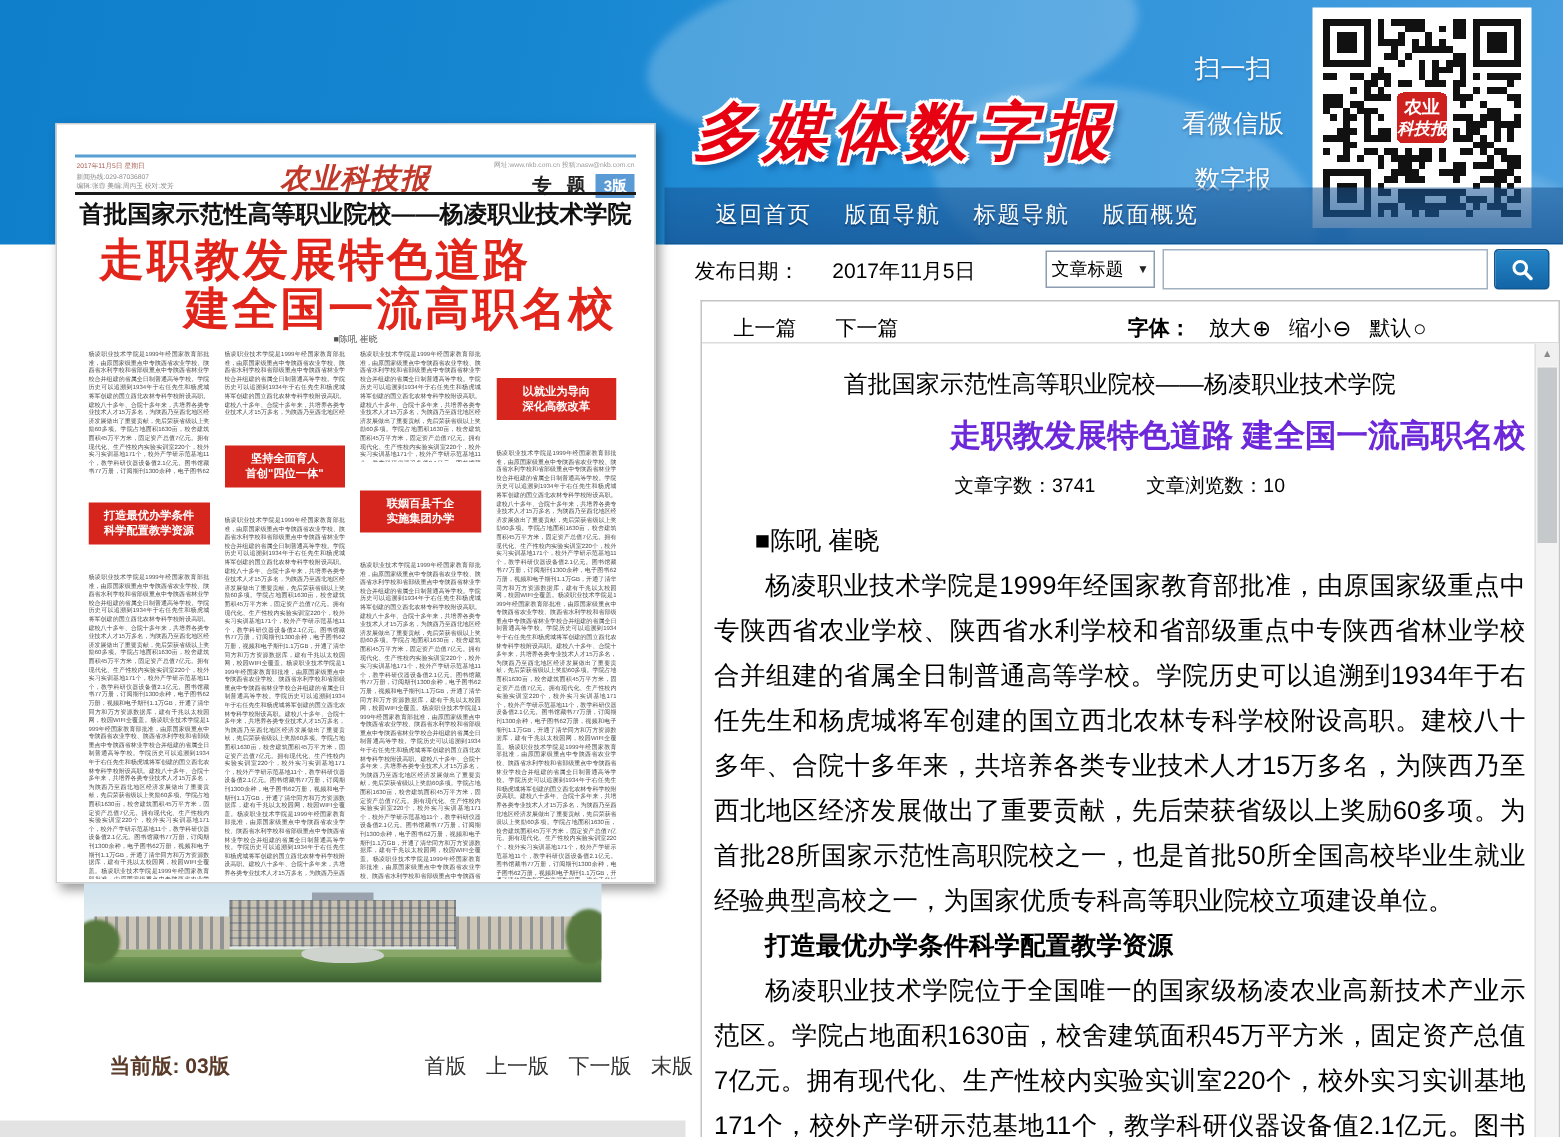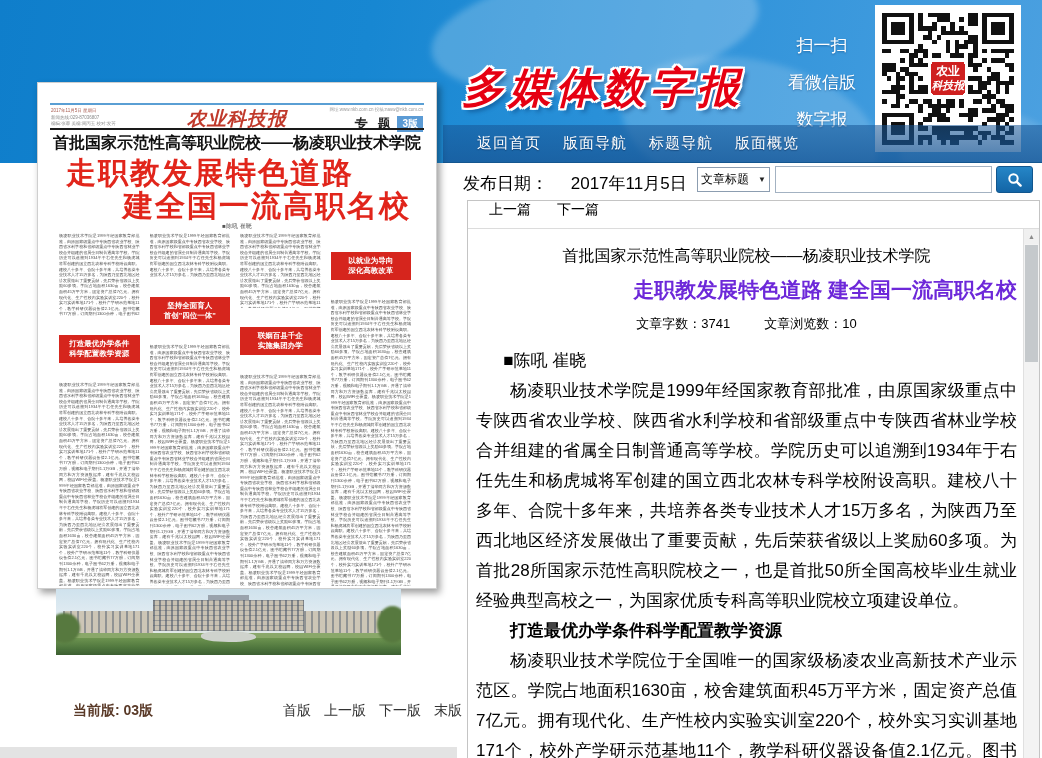--- a/index.html
+++ b/index.html
@@ -72,34 +72,34 @@
   .ph-stone { position:absolute; left:42%; bottom:20%; width:16%; height:16%; background:#cfd3cd; border-radius:40% 55% 45% 50%; }
   .ph-tree { position:absolute; bottom:18%; width:9%; height:46%; background:#57793f; border-radius:50%; filter:blur(1px); }
   .ph-tree.t1 { left:-2%; } .ph-tree.t2 { right:-2%; height:56%; }
 
   .cur-page { position:absolute; left:37px; top:702px; font-size:14px; font-weight:bold; color:#5a3a28;margin-left:36px; }
   .page-nav { position:absolute; left:283px; top:702px; width:154px; display:flex; gap:13px; font-size:14px; color:#333; }
   .page-nav span { cursor:pointer; white-space:nowrap; }
   .left-footer { position:absolute; left:0; top:747px; width:457px; height:11px; background:#e3e3e3; }
 
   
-  .date-row { position:absolute; left:463px; top:172px; font-size:17px; color:#000; }
+  .date-row { position:absolute; left:463px; top:172px; font-size:14px; color:#000; }
   .date-row .lbl { margin-right:18px; }
   .sel { position:absolute; left:697px; top:167px; width:73px; height:25px; background:#fff; border:1px solid #8c9db0;
     display:flex; align-items:center; justify-content:space-between; padding:0 3px; font-size:12px; color:#000; cursor:pointer; }
   .sel .arr { font-size:8px; color:#222; }
   .search-input { position:absolute; left:775px; top:166px; width:217px; height:27px; border:1px solid #a3b2c2;
     background:#fff; font-size:13px; padding:0 6px; outline:none; }
   .search-btn { position:absolute; left:996px; top:166px; width:37px; height:27px; border:1px solid #11568e; border-radius:3px;
     background:linear-gradient(180deg,#2586c7,#1365a6); display:flex; align-items:center; justify-content:center; cursor:pointer; }
 
   .article-box { position:absolute; left:467px; top:200px; width:573px; height:558px;
     border:1px solid #c4c4c4; border-bottom:0; background:#fff; }
   .art-header { position:absolute; left:0; right:0; top:0; height:28px; border-bottom:1px solid #dcdcdc;
-    display:flex; align-items:flex-start; font-size:14px; color:#000; }
+    display:flex; align-items:flex-end; font-size:14px; color:#000; }
   .art-header .l { display:flex; gap:26px; margin-left:21px; }
   .art-header .l span { cursor:pointer; }
   .art-header .r { margin-left:auto; margin-right:88px; display:flex; align-items:center; gap:12px; }
   .font-lbl { font-weight:bold; }
   .fctl { cursor:pointer; display:flex; align-items:center; gap:1px; }
   .fctl .ic { font-size:15px; line-height:1; }
 
   .scrollbar { position:absolute; right:0; top:28px; bottom:0; width:16px; background:#f3f3f3; border-left:1px solid #e0e0e0; }
   .sb-up { position:absolute; top:0; left:0; right:0; height:15px; display:flex; align-items:center; justify-content:center;
     color:#8a8a8a; font-size:7px; background:#f0f0f0; cursor:pointer; }
@@ -546,20 +546,35 @@
       <line x1="9.8" y1="9.8" x2="13.6" y2="13.6" stroke="#fff" stroke-width="2.4" stroke-linecap="round"></line>
     </svg>
   </div>
 
   <div class="article-box">
     <div class="art-header">
       <div class="l">
         <span>上一篇</span>
         <span>下一篇</span>
       </div>
+      <div class="r">
+        <span class="font-lbl">字体：</span>
+        <span class="fctl">
+          <span>放大</span>
+            <span class="ic">⊕</span>
+        </span>
+        <span class="fctl">
+          <span>缩小</span>
+            <span class="ic">⊖</span>
+        </span>
+        <span class="fctl">
+          <span>默认</span>
+            <span class="ic">○</span>
+        </span>
+      </div>
     </div>
 
     <div class="art-content">
       <div class="a-supertitle">首批国家示范性高等职业院校——杨凌职业技术学院</div>
       <div class="a-title">走职教发展特色道路 建全国一流高职名校</div>
       <div class="a-counts">
         <span>文章字数：</span><span>3741</span><span class="gap"></span><span>文章浏览数：</span><span>10</span>
       </div>
       <div class="a-body">
         <p class="byline">■陈吼 崔晓</p>

